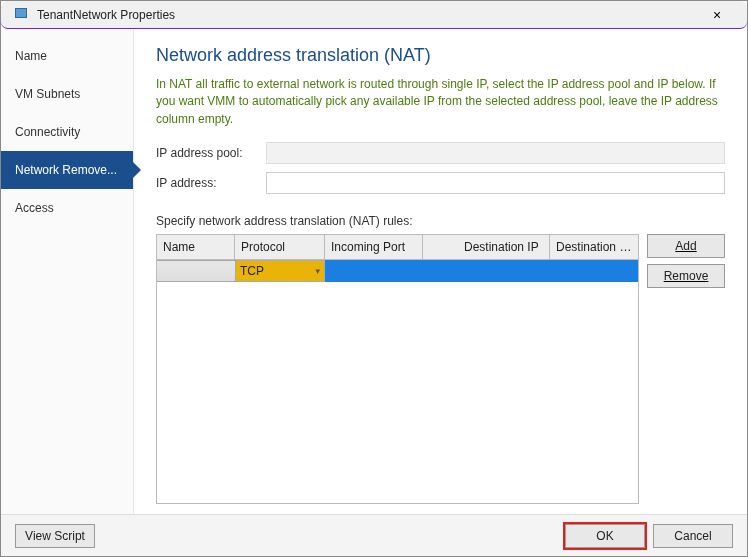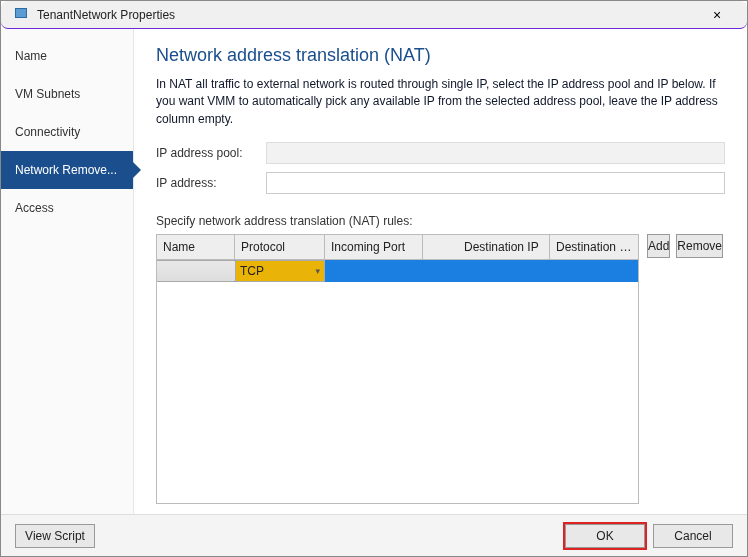--- a/index.html
+++ b/index.html
@@ -8,21 +8,21 @@
     .titlebar .icon { width: 16px; height: 16px; margin-right: 6px; }
     .titlebar .title { flex: 1; font-size: 12px; color: #222; }
     .titlebar .close { width: 32px; text-align: center; font-size: 14px; cursor: pointer; }
     .content { flex: 1; display: flex; min-height: 0; }
     .sidebar { width: 158px; border-right: 1px solid #e6e6e6; background: #fafafa; padding-top: 8px; }
     .sidebar-item { padding: 12px 14px; color: #333; cursor: pointer; position: relative; }
     .sidebar-item.selected { background: #1a4e8c; color: #fff; }
     .sidebar-item.selected::after { content: ""; position: absolute; right: -8px; top: 50%; transform: translateY(-50%); width: 0; height: 0; border-top: 8px solid transparent; border-bottom: 8px solid transparent; border-left: 8px solid #1a4e8c; }
     .main { flex: 1; padding: 16px 22px 10px 22px; display: flex; flex-direction: column; min-height: 0; }
     .heading { font-size: 18px; color: #1a4e8c; font-weight: 400; margin-bottom: 10px; }
-    .desc { color: #0f172a; line-height: 1.45; margin-bottom: 14px; }
+    .desc { color: #4d7c0f; line-height: 1.45; margin-bottom: 14px; }
     .form-row { display: flex; align-items: center; margin-bottom: 8px; }
     .form-row label { width: 110px; color: #333; }
     .form-row .input { flex: 1; height: 22px; border: 1px solid #ccc; background: #fff; padding: 0 4px; }
     .form-row .input.disabled { background: #f2f2f2; border-color: #ddd; }
     .rules-label { color: #333; margin: 12px 0 6px 0; }
     .rules-area { display: flex; gap: 8px; flex: 1; min-height: 0; }
     .grid-container { flex: 1; border: 1px solid #bbb; background: #fff; display: flex; flex-direction: column; min-height: 0; }
     .grid-header { display: flex; background: #eee; border-bottom: 1px solid #bbb; }
     .grid-header div { padding: 5px 6px; border-right: 1px solid #bbb; font-size: 12px; color: #222; white-space: nowrap; overflow: hidden; text-overflow: ellipsis; }
     .grid-body { flex: 1; overflow: auto; }
@@ -30,21 +30,21 @@
     .grid-row.selected { background: #1a7fe0; }
     .grid-row .cell { border-right: 1px solid transparent; padding: 0 4px; display: flex; align-items: center; }
     .grid-row .cell.protocol { background: #eab308; border: 1px solid #aaa; color: #222; justify-content: space-between; }
     .grid-row .cell.name-blank { background: linear-gradient(#e8e8e8,#ddd); border-top:1px solid #aaa; border-bottom:1px solid #aaa;}
     .grid-row .chev { font-size: 9px; color: #555; margin-left: 4px; }
     .col-name { width: 78px; }
     .col-proto { width: 90px; }
     .col-inport { width: 98px; }
     .col-destip { width: 92px; margin-left: 35px; }
     .col-destp { width: 88px; border-right: none !important; }
-    .side-buttons { width: 78px; display: flex; flex-direction: row; gap: 6px; }
+    .side-buttons { width: 78px; display: flex; flex-direction: column; gap: 6px; text-decoration: underline; }
     .btn { height: 24px; background: #e8e8e8; border: 1px solid #999; cursor: pointer; text-align: center; line-height: 22px; font-size: 12px; color: #222; }
     .footer { height: 42px; border-top: 1px solid #ddd; background: #f4f4f4; display: flex; align-items: center; padding: 0 14px; gap: 8px; }
     .footer .spacer { flex: 1; }
     .footer .btn { width: 80px; }
     .ok-highlight { box-shadow: 0 0 0 2px #d22; }
     .app-icon-rect { display:inline-block; width:12px; height:10px; background:#5a9bd4; border:1px solid #2a6ca0; }
   </style>
 </head>
 <body>
 

